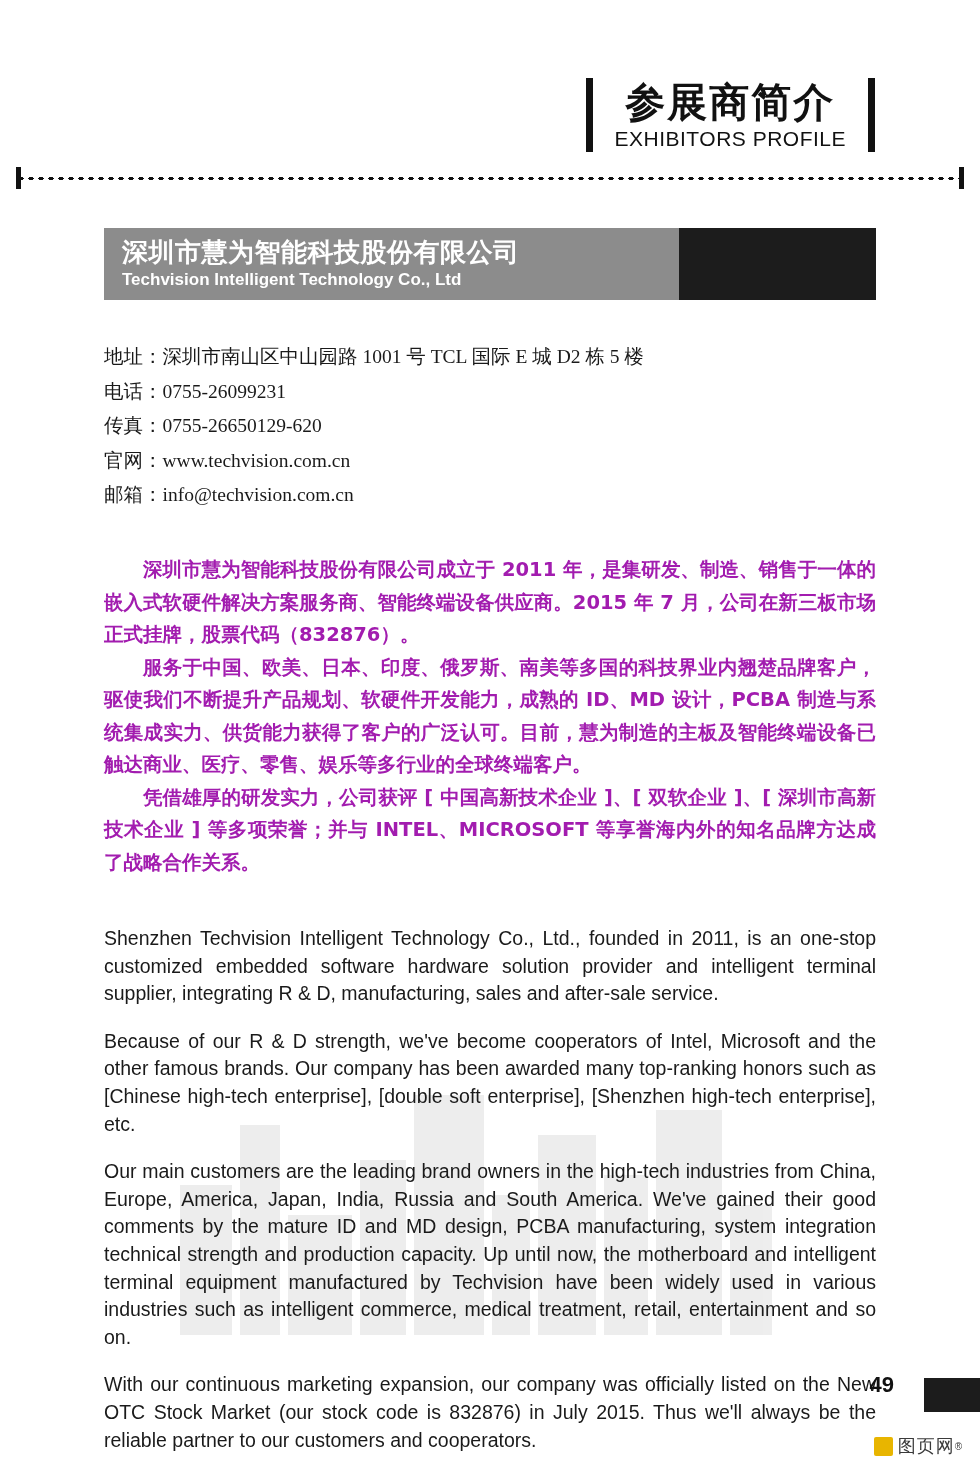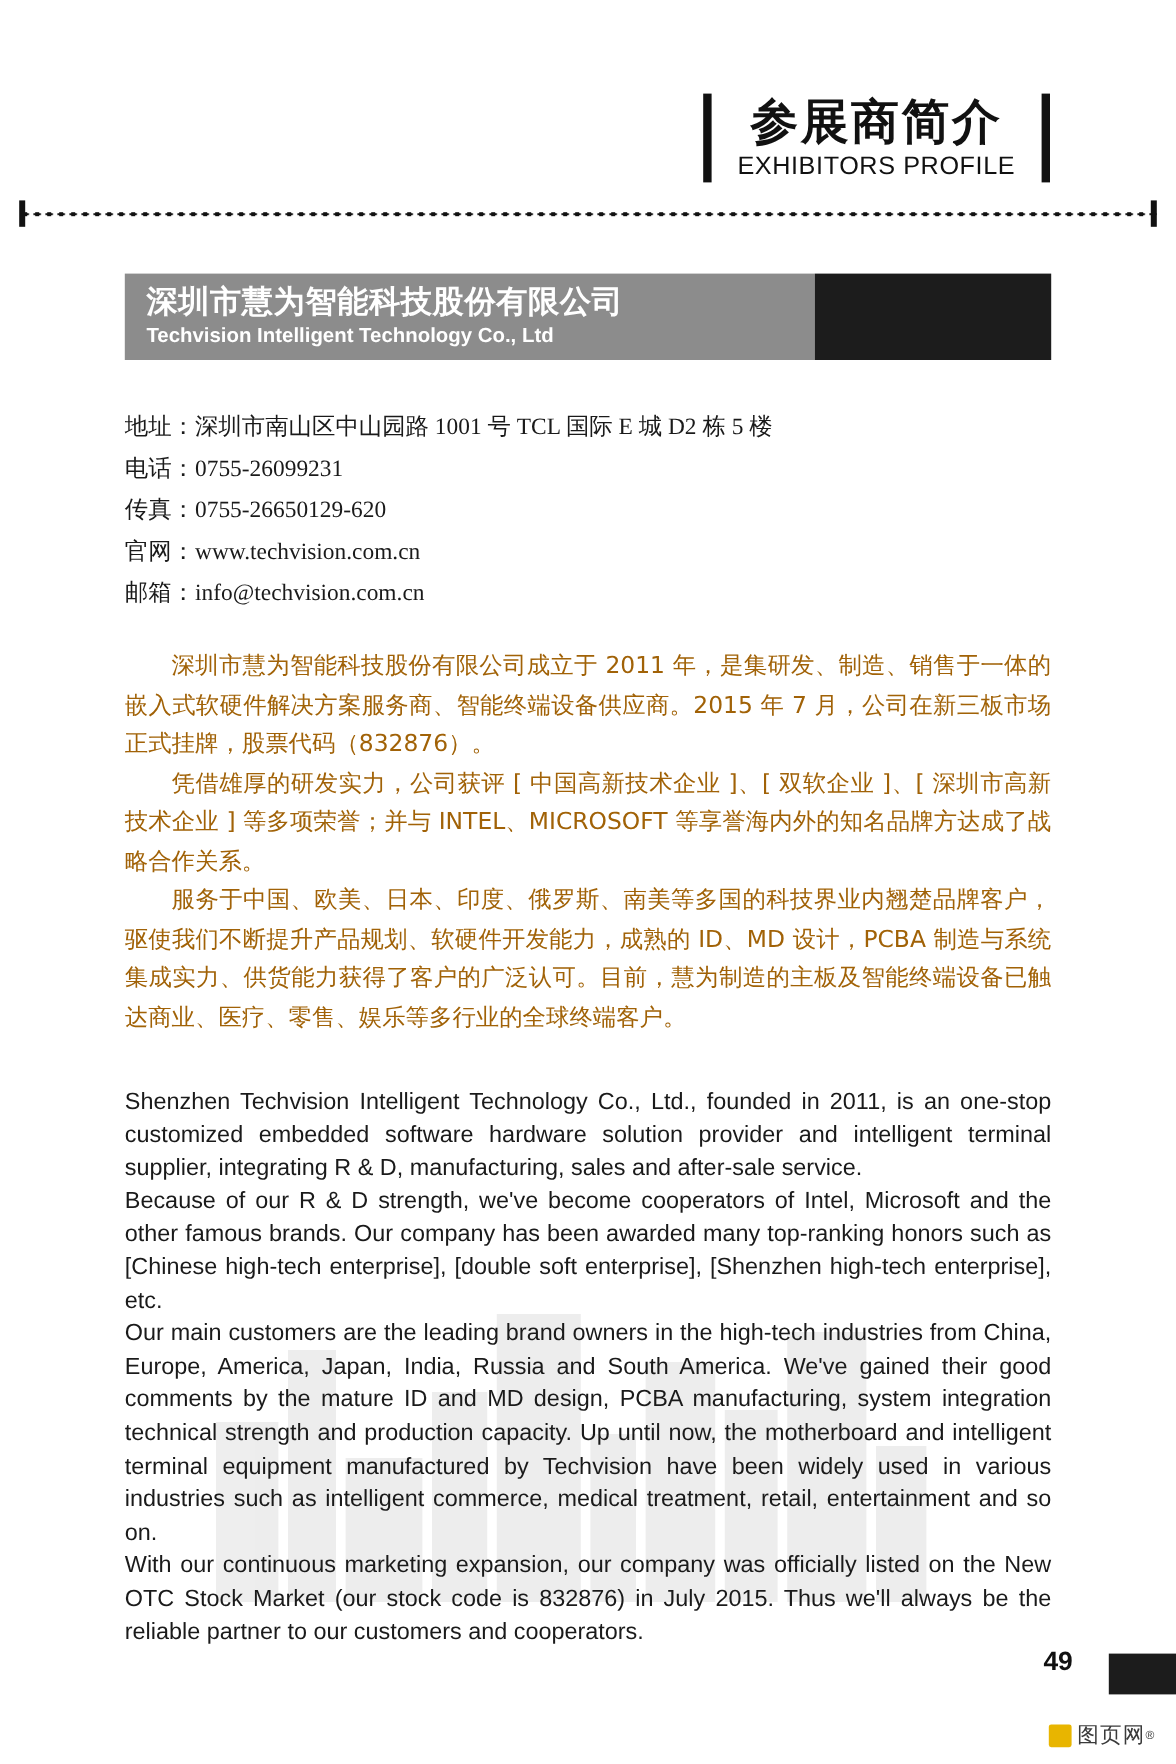--- a/index.html
+++ b/index.html
@@ -143,28 +143,29 @@
     color: #1a1a1a;
     font-family: Liberation Serif, serif;
   }
   .contact-line {
     white-space: nowrap;
   }
 
   
   .cn-body {
     position: absolute;
-    top: 539px;
+    top: 554px;
     left: 104px;
     width: 772px;
     font-size: 19.5px;
     line-height: 32.5px;
     text-align: justify;
-    color: #a16207;
+    color: #a21caf;
     font-family: "DejaVu Sans", "Liberation Sans", sans-serif;
+    font-weight: bold;
   }
   .cn-body p {
     margin: 0;
     text-indent: 2em;
   }
 
   
   .en-body {
     position: absolute;
     top: 905px;
@@ -174,20 +175,21 @@
     line-height: 27.6px;
     color: #1a1a1a;
     font-family: "Liberation Sans", sans-serif;
   }
   .en-body p {
     margin: 0;
     text-align: justify;
   }
   .en-body p.justify-stretch {
     text-align: justify;
+    margin-top: 20px;
   }
 
   
   .watermark {
     position: absolute;
     left: 170px;
     top: 1035px;
     width: 640px;
     height: 300px;
     opacity: 0.10;
@@ -276,22 +278,22 @@
   <div class="contact">
     <div class="contact-line">地址：深圳市南山区中山园路 1001 号 TCL 国际 E 城 D2 栋 5 楼</div>
     <div class="contact-line">电话：0755-26099231</div>
     <div class="contact-line">传真：0755-26650129-620</div>
     <div class="contact-line">官网：www.techvision.com.cn</div>
     <div class="contact-line">邮箱：info@techvision.com.cn</div>
   </div>
 
   <div class="cn-body">
     <p>深圳市慧为智能科技股份有限公司成立于 2011 年，是集研发、制造、销售于一体的嵌入式软硬件解决方案服务商、智能终端设备供应商。2015 年 7 月，公司在新三板市场正式挂牌，股票代码（832876）。</p>
+    <p>服务于中国、欧美、日本、印度、俄罗斯、南美等多国的科技界业内翘楚品牌客户，驱使我们不断提升产品规划、软硬件开发能力，成熟的 ID、MD 设计，PCBA 制造与系统集成实力、供货能力获得了客户的广泛认可。目前，慧为制造的主板及智能终端设备已触达商业、医疗、零售、娱乐等多行业的全球终端客户。</p>
     <p>凭借雄厚的研发实力，公司获评 [ 中国高新技术企业 ]、[ 双软企业 ]、[ 深圳市高新技术企业 ] 等多项荣誉；并与 INTEL、MICROSOFT 等享誉海内外的知名品牌方达成了战略合作关系。</p>
-    <p>服务于中国、欧美、日本、印度、俄罗斯、南美等多国的科技界业内翘楚品牌客户，驱使我们不断提升产品规划、软硬件开发能力，成熟的 ID、MD 设计，PCBA 制造与系统集成实力、供货能力获得了客户的广泛认可。目前，慧为制造的主板及智能终端设备已触达商业、医疗、零售、娱乐等多行业的全球终端客户。</p>
   </div>
 
   <div class="watermark">
     <div class="wm-building" style="left:10px;  width:52px;  height:150px;"></div>
     <div class="wm-building" style="left:70px;  width:40px;  height:210px;"></div>
     <div class="wm-building" style="left:118px; width:64px;  height:120px;"></div>
     <div class="wm-building" style="left:190px; width:46px;  height:175px;"></div>
     <div class="wm-building" style="left:244px; width:70px;  height:240px;"></div>
     <div class="wm-building" style="left:322px; width:38px;  height:140px;"></div>
     <div class="wm-building" style="left:368px; width:58px;  height:200px;"></div>

